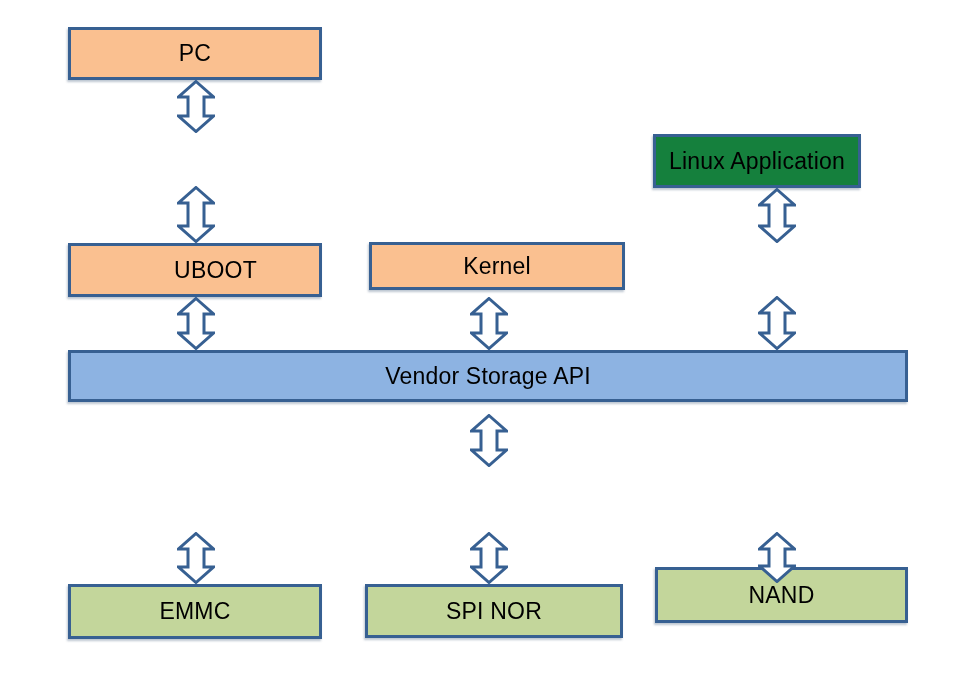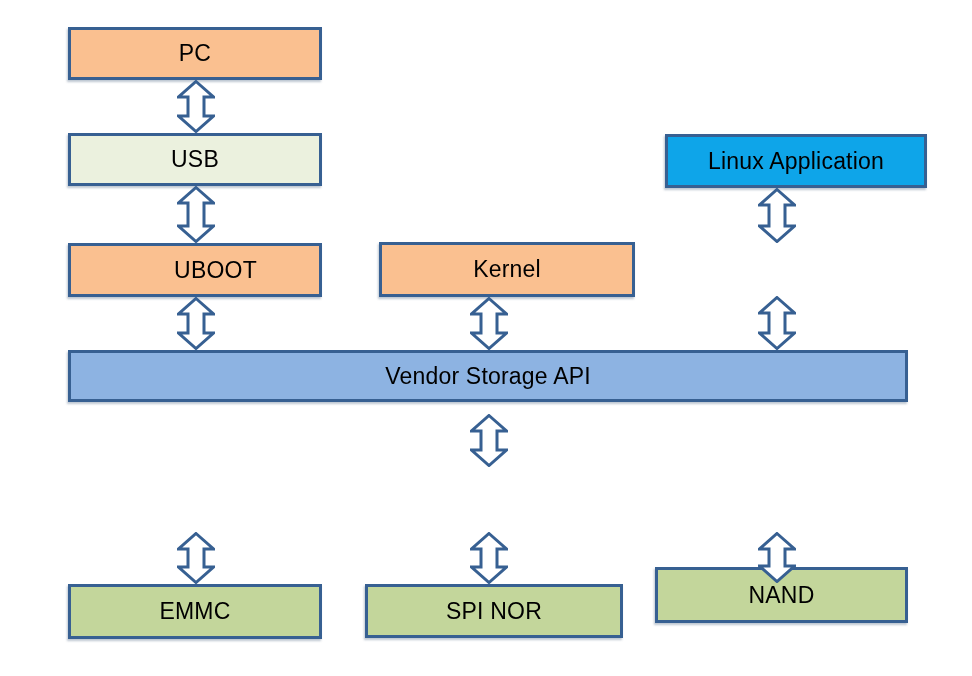--- a/index.html
+++ b/index.html
@@ -35,30 +35,27 @@
     display: block;
   }
 </style>
 </head>
 <body>
 
 <div class="canvas">
     <div class="node" style="left: 68px; top: 27px; width: 254px; height: 53px; background: rgb(250, 192, 144); border-color: rgb(55, 96, 146);">
       <span>PC</span>
     </div>
-    <div class="node" style="left: 68px; top: 133px; width: 254px; height: 53px; background: rgb(235, 241, 222); border-color: rgb(55, 96, 146);">
-      <span>USB</span>
-    </div>
-    <div class="node" style="left: 653px; top: 134px; width: 262px; height: 54px; background: #0ea5e9; border-color: rgb(55, 96, 146); margin-left: 12px;">
+    <div class="node" style="left: 653px; top: 134px; width: 208px; height: 54px; background: #15803d; border-color: rgb(55, 96, 146);">
       <span>Linux Application</span>
     </div>
     <div class="node" style="left: 68px; top: 243px; width: 254px; height: 54px; background: rgb(250, 192, 144); border-color: rgb(55, 96, 146); padding-left: 41px;">
       <span>UBOOT</span>
     </div>
-    <div class="node" style="left: 379px; top: 242px; width: 256px; height: 55px; background: rgb(250, 192, 144); border-color: rgb(55, 96, 146);">
+    <div class="node" style="left: 369px; top: 242px; width: 256px; height: 48px; background: rgb(250, 192, 144); border-color: rgb(55, 96, 146);">
       <span>Kernel</span>
     </div>
     <div class="node" style="left: 68px; top: 350px; width: 840px; height: 52px; background: rgb(141, 179, 226); border-color: rgb(55, 96, 146);">
       <span>Vendor Storage API</span>
     </div>
     <div class="node" style="left: 68px; top: 584px; width: 254px; height: 55px; background: rgb(195, 214, 155); border-color: rgb(55, 96, 146);">
       <span>EMMC</span>
     </div>
     <div class="node" style="left: 365px; top: 584px; width: 258px; height: 54px; background: rgb(195, 214, 155); border-color: rgb(55, 96, 146);">
       <span>SPI NOR</span>

